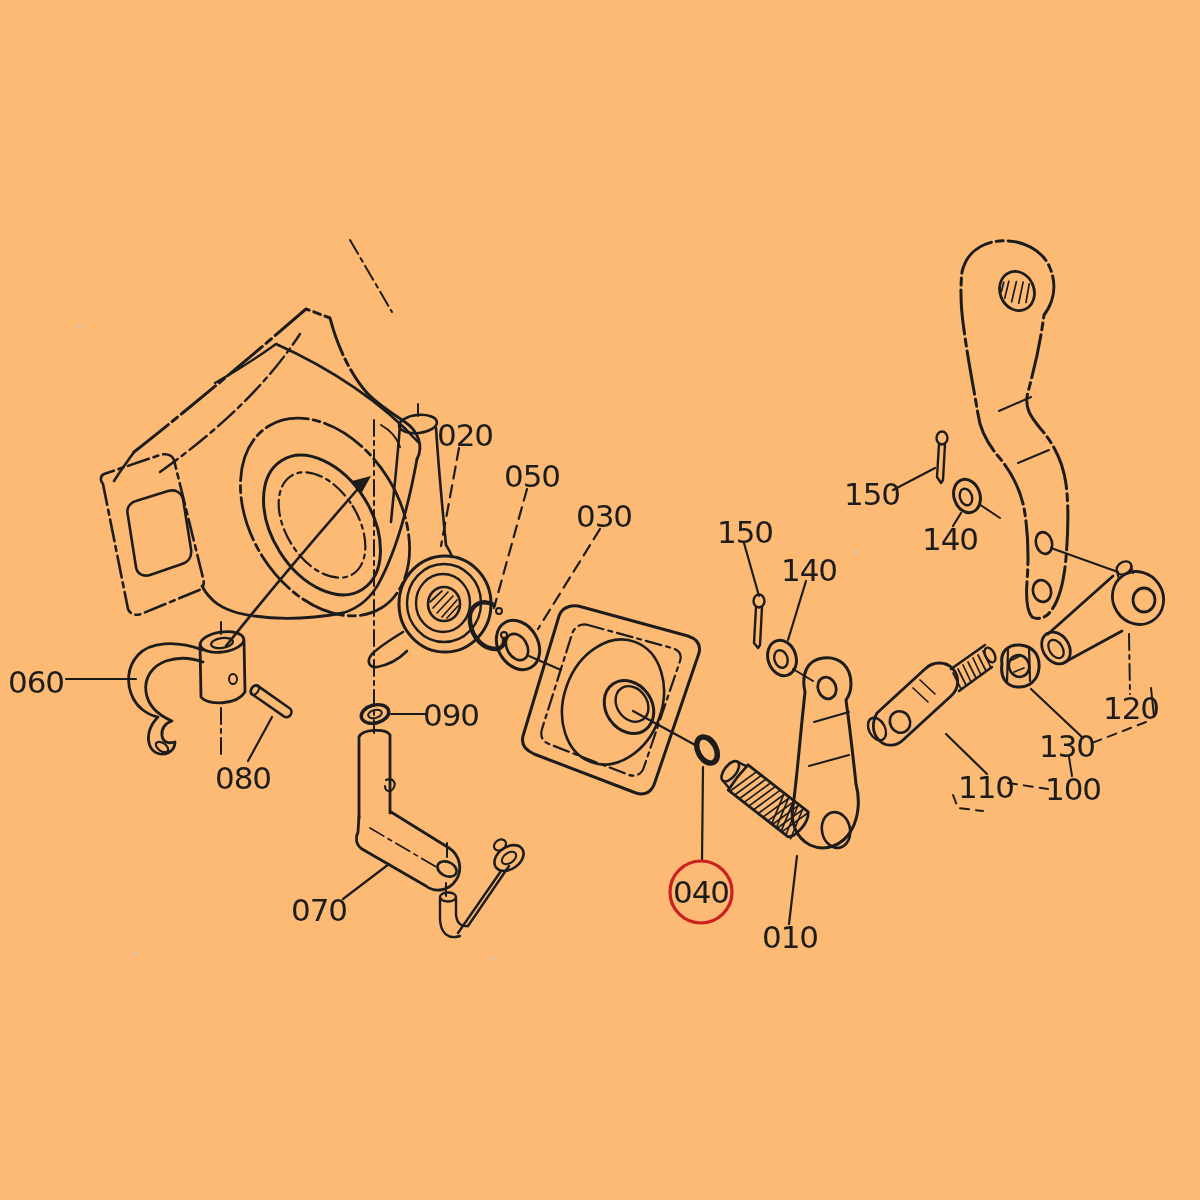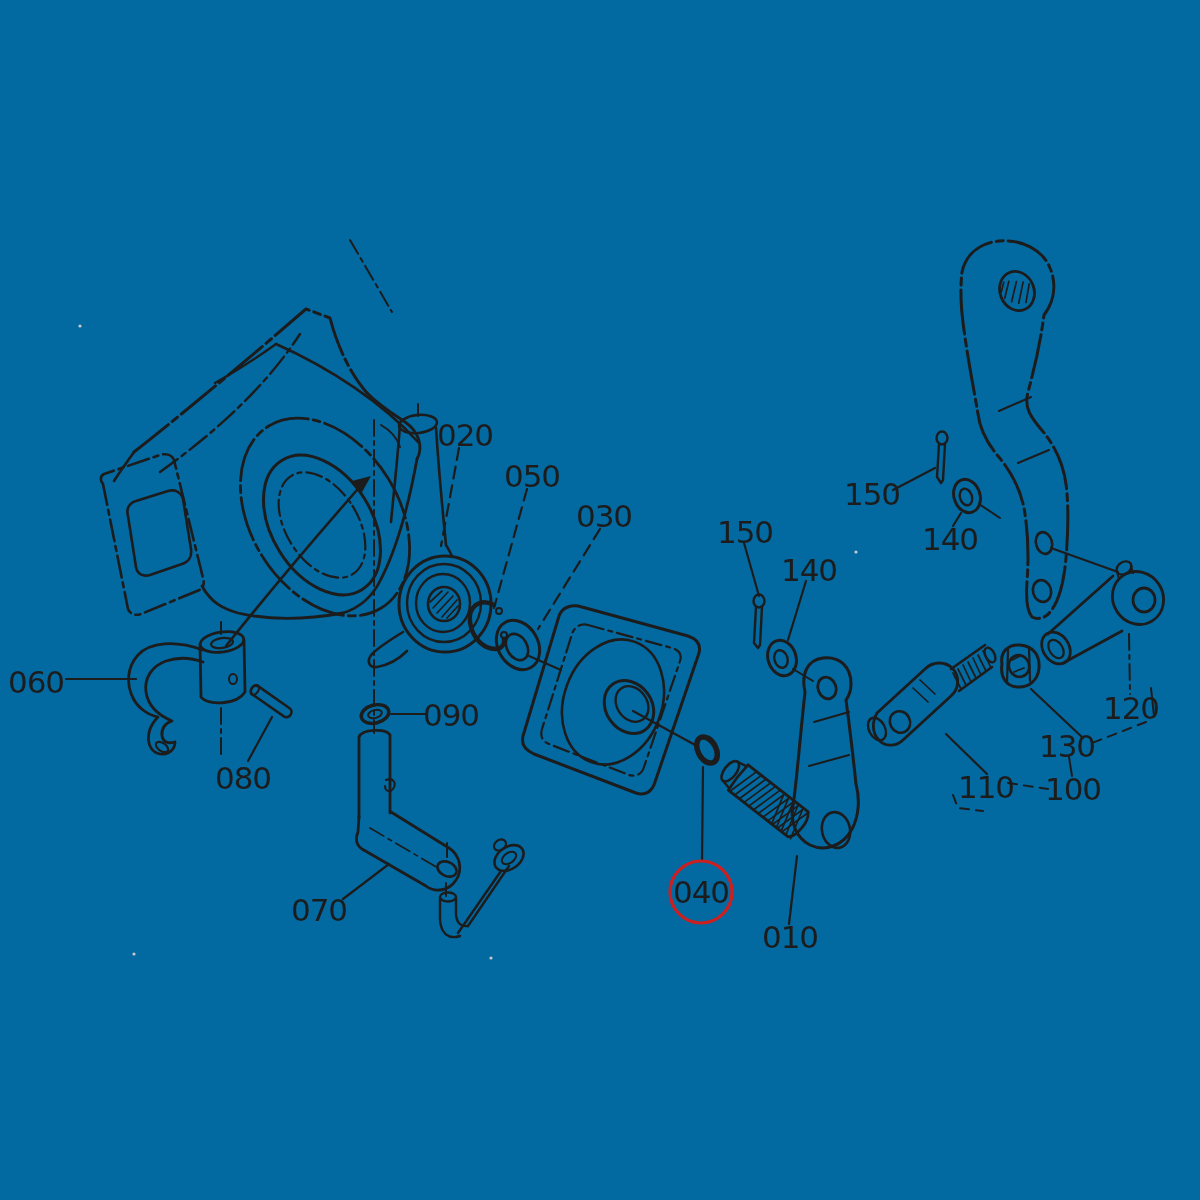--- a/index.html
+++ b/index.html
@@ -1,16 +1,16 @@
 <!DOCTYPE html>
 <html><head>
 <meta charset="utf-8">
 <style>
   html,body { margin:0; padding:0; background:#ffffff; }
-  .stage { width:1200px; height:1200px; background:#0369a1; position:relative; overflow:hidden; }
+  .stage { width:1200px; height:1200px; background:#fdba74; position:relative; overflow:hidden; }
   svg { display:block; }
   svg .st { fill:none; stroke:#1c1c1c; stroke-linecap:round; stroke-linejoin:round; }
   .w3  { stroke-width:3; }
   .w28 { stroke-width:2.8; }
   .w26 { stroke-width:2.6; }
   .w24 { stroke-width:2.4; }
   .w22 { stroke-width:2.2; }
   .w2  { stroke-width:2; }
   .w16 { stroke-width:1.7; }
   .oring { stroke-width:5.5; }

